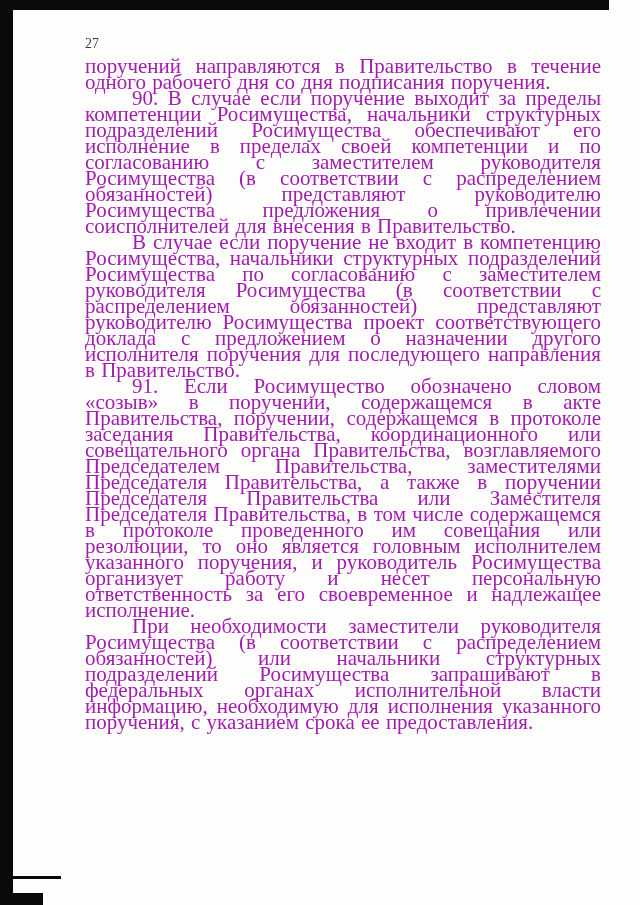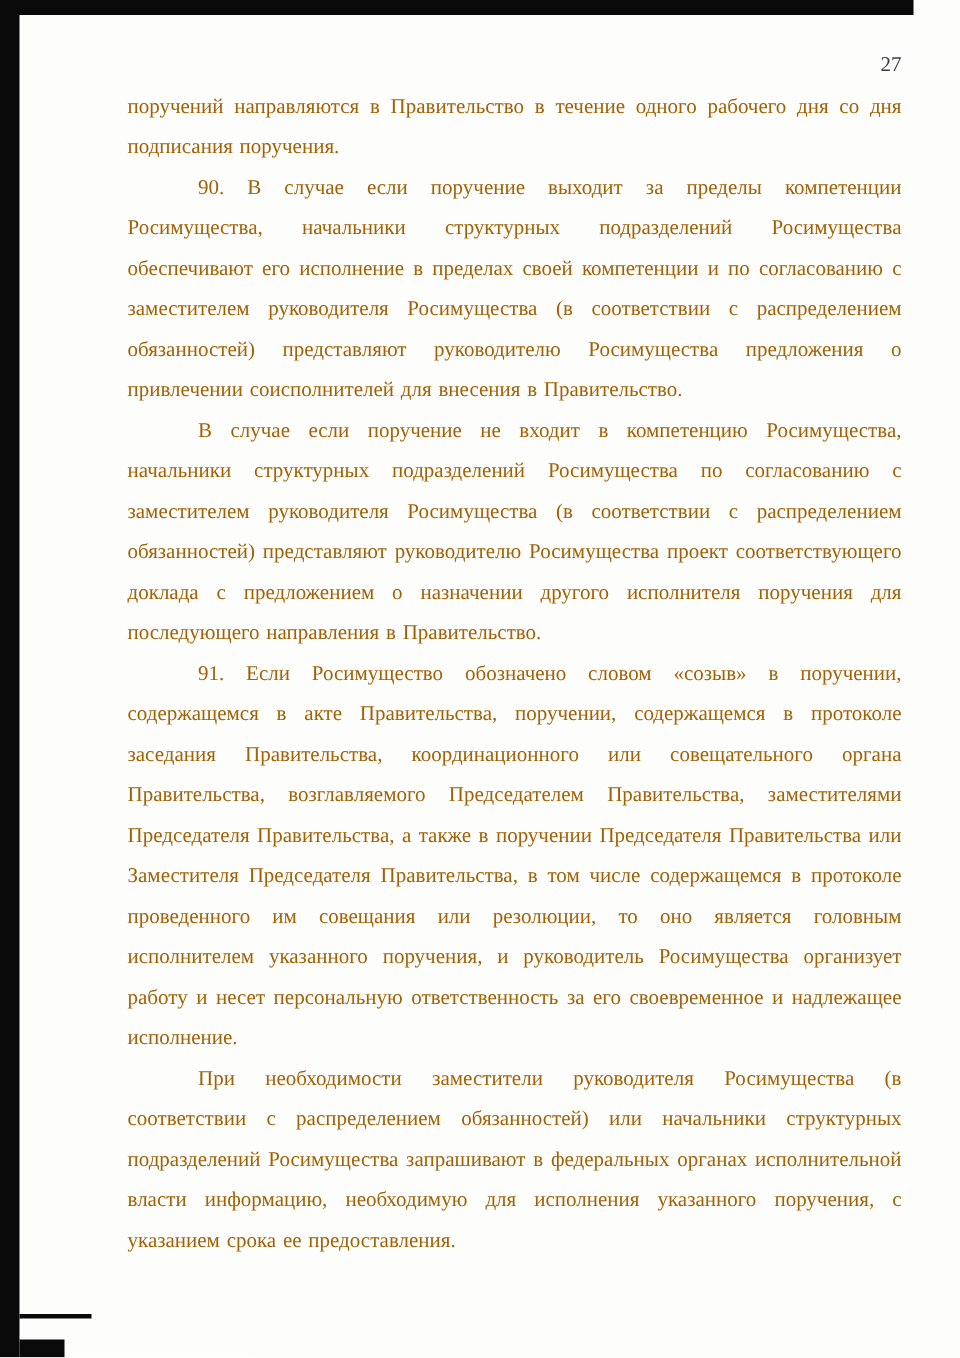--- a/index.html
+++ b/index.html
@@ -37,32 +37,32 @@
     position: absolute;
     left: 13px; bottom: 0;
     width: 30px; height: 12px;
     background: #0a0a0a;
   }
 
   .page-number {
     position: absolute;
     top: 36px; left: 85px;
     width: 516px;
-    text-align: right;
+    text-align: left;
     font-size: 14px;
     color: #3c3c48;
   }
 
   .content {
     position: absolute;
     top: 58px; left: 85px;
     width: 516px;
-    color: #a16207;
-    font-size: 14px;
-    line-height: 27px;
+    color: #a21caf;
+    font-size: 21px;
+    line-height: 16px;
   }
   .content p {
     margin: 0;
     text-align: justify;
     text-indent: 47px;
     word-spacing: 1px;
   }
   .content p.no-indent { text-indent: 0; }
 </style>
 </head>

